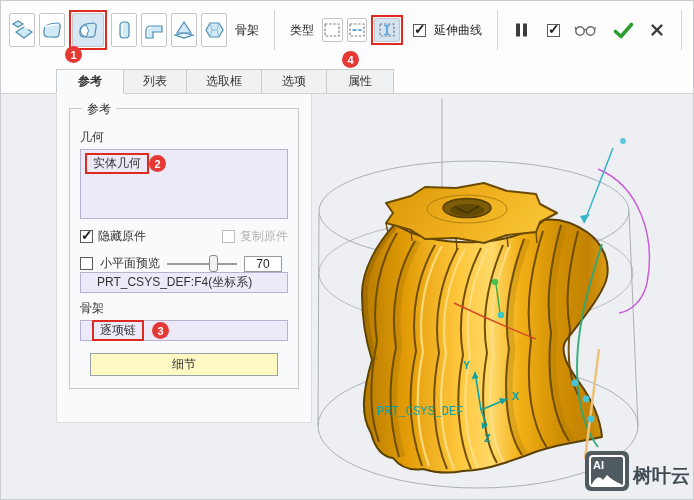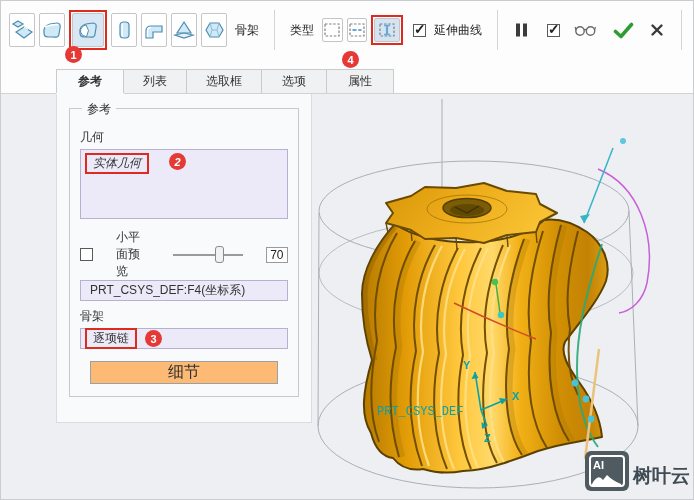--- a/index.html
+++ b/index.html
@@ -41,38 +41,38 @@
   .tab.active { background:#f9fafb; box-shadow:0 1px 0 0 #f9fafb; font-weight:bold; }
 
   
   .panel { position:absolute; left:55px; top:93px; width:256px; height:329px;
            background:#f9fafb; border:1px solid #dcdcdc; border-top:none; z-index:2; }
   .groupbox { margin:14px 12px 0 12px; border:1px solid #c9c9c9; padding:8px 10px 12px; position:relative; }
   .groupbox-legend { position:absolute; top:-8px; left:12px; background:#f9fafb; padding:0 5px;
                      font-size:12px; color:#333; }
   .field-label { font-size:12px; color:#333; margin:7px 0 3px; }
   .listbox { height:70px; background:#eceaf8; border:1px solid #b7b0cf; padding:3px 4px; overflow:hidden; }
-  .geo-row { display:flex; gap:20px;font-style:italic; }
+  .geo-row { display:flex; align-items:center; gap:0; }
   .red-text-box { border:2px solid #dd2b20; padding:0 6px; font-size:12px; color:#333;
                   line-height:17px; white-space:nowrap; }
   .cb-row { display:flex; align-items:center; margin-top:9px; font-size:12px; color:#333; gap:5px; }
   .cb-row .spacer { flex:1; }
   .disabled-label { color:#b3b3b3; }
-  .facet-row { display:flex; align-items:center; gap:23px; margin-top:10px; font-size:12px; color:#333; }
+  .facet-row { display:flex; align-items:center; gap:7px; margin-top:10px; font-size:12px; color:#333; }
   .slider { position:relative; width:70px; height:17px; flex:none; }
   .slider-track { position:absolute; left:0; right:0; top:8px; height:2px; background:#9a9a9a; }
   .slider-handle { position:absolute; left:42px; top:0; width:9px; height:17px; background:#f2f2f2;
                    border:1px solid #8a8a8a; border-radius:3px; }
   .num-box { width:38px; height:16px; border:1px solid #9a9a9a; background:#fff; font-size:12px;
              color:#222; display:flex; align-items:center; justify-content:center; }
   .text-field { height:21px; background:#eceaf8; border:1px solid #b7b0cf; font-size:12px;
-                color:#333; display:flex; align-items:center; padding:0 9px; gap:8px; }
+                color:#333; display:flex; align-items:center; padding:0 16px; gap:8px; }
   .text-field.plain span { padding:0; border:none; }
   .details-btn { display:block; margin:12px auto 0; width:90%; height:23px; border:1px solid #9aa0a6;
-                 background:#fdba74; font-size:16px; color:#333; font-family:"Liberation Sans",sans-serif; }
+                 background:#fef9c3; font-size:12px; color:#333; font-family:"Liberation Sans",sans-serif; }
 
   
   .viewport { position:absolute; left:300px; top:93px; width:394px; height:407px; }
 </style>
 </head>
 <body>
 
 <div class="window">
 
   <div class="header">
@@ -205,20 +205,27 @@
       <span class="groupbox-legend">参考</span>
 
       <div class="field-label" style="margin-top:12px">几何</div>
       <div class="listbox">
         <div class="geo-row">
           <span class="red-text-box">实体几何</span>
           <span class="badge inline">2</span>
         </div>
       </div>
 
+      <div class="cb-row">
+        <span class="checkbox checked"></span>
+        <span>隐藏原件</span>
+        <span class="spacer"></span>
+        <span class="checkbox disabled"></span>
+        <span class="disabled-label">复制原件</span>
+      </div>
 
       <div class="facet-row">
         <span class="checkbox"></span>
         <span>小平面预览</span>
         <span class="slider">
           <span class="slider-track"></span>
           <span class="slider-handle"></span>
         </span>
         <span class="num-box">70</span>
       </div>

